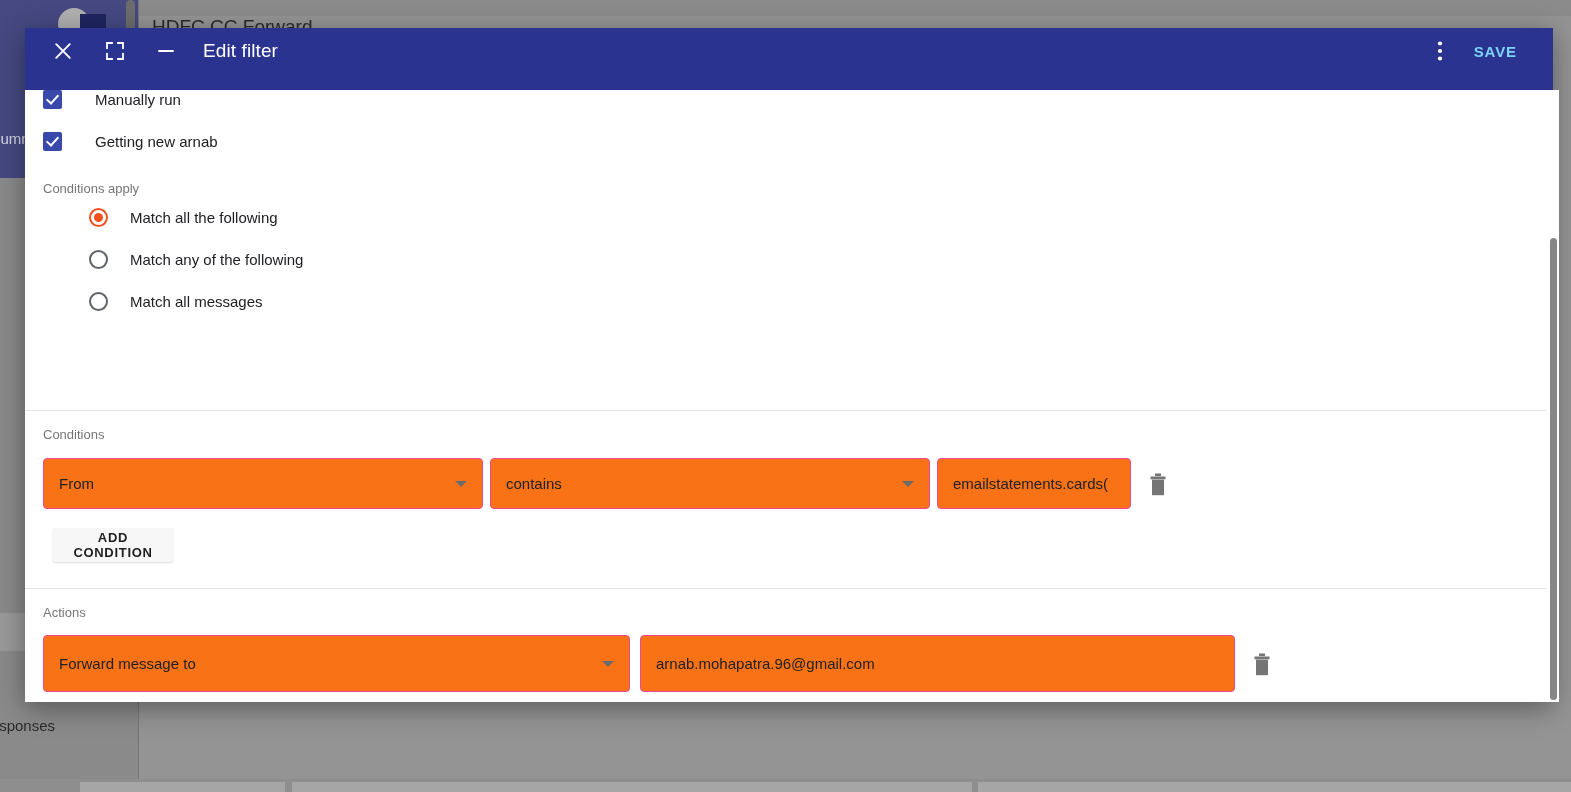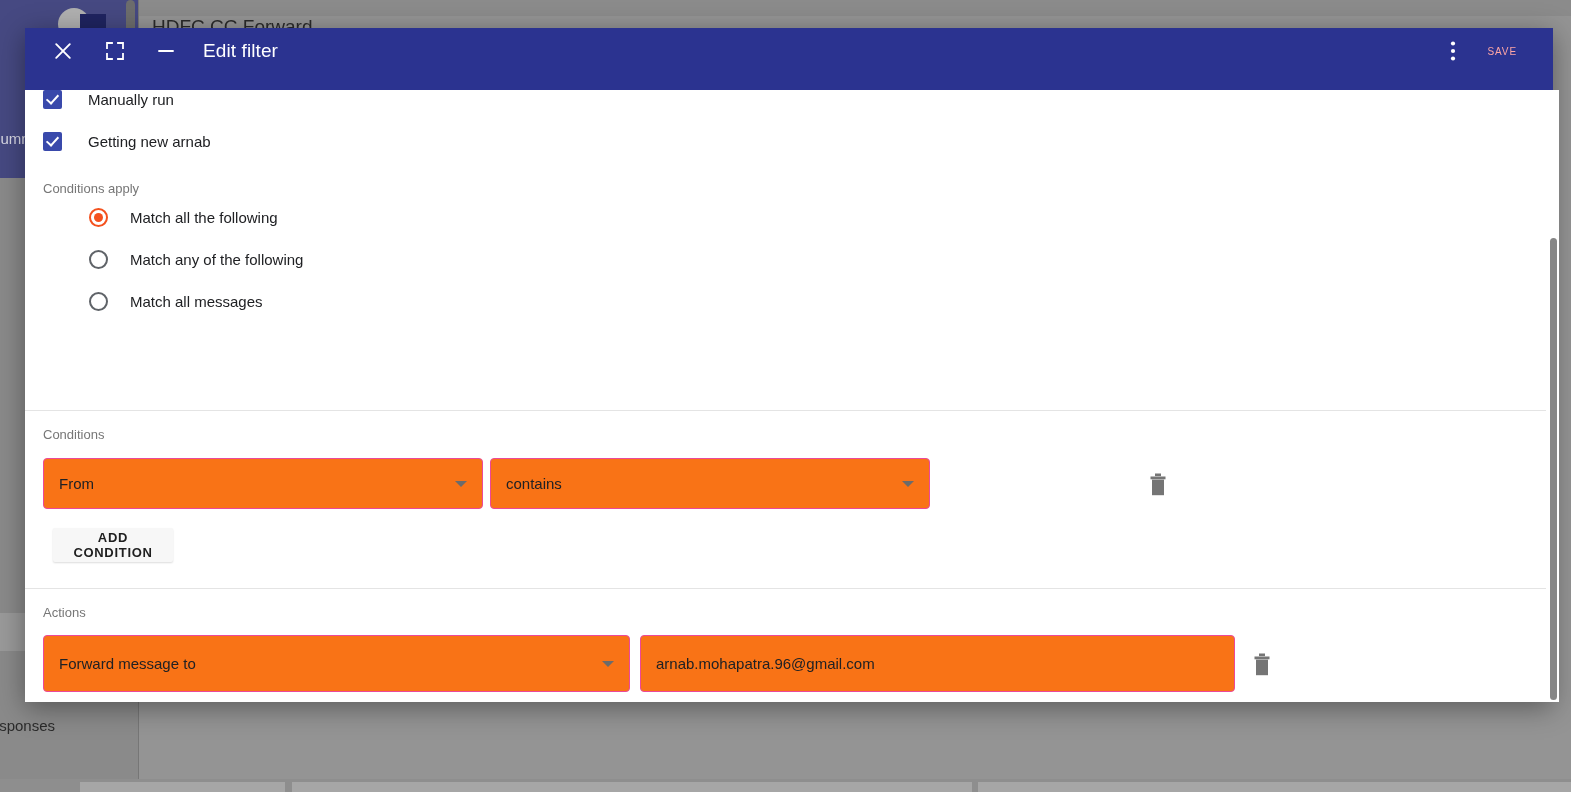--- a/index.html
+++ b/index.html
@@ -137,23 +137,23 @@
   .hdr-gap-b { width: 11px; flex: 0 0 auto; }
   .dlg-title {
     color: #ffffff;
     font-size: 19px;
     margin-left: 17px;
     letter-spacing: 0.1px;
     white-space: nowrap;
   }
   .hdr-spacer { flex: 1 1 auto; }
   .hdr-save {
-    color: #fca5a5;
-    font-size: 10px;
-    font-weight: normal;
+    color: #7dd3fc;
+    font-size: 15px;
+    font-weight: bold;
     letter-spacing: 0.9px;
     padding: 10px 14px;
     cursor: pointer;
     white-space: nowrap;
   }
 
   
   .dlg-body {
     position: relative;
     height: 612px;
@@ -178,21 +178,21 @@
   .chk-box::after {
     content: "";
     position: absolute;
     left: 6px; top: 2px;
     width: 5px; height: 10px;
     border: solid #ffffff;
     border-width: 0 2.2px 2.2px 0;
     transform: rotate(42deg);
   }
   .chk-label {
-    margin-left: 26px;
+    margin-left: 33px;
     font-size: 15px;
     color: #202124;
     white-space: nowrap;
   }
 
   
   .section-caption {
     position: absolute;
     font-size: 13px;
     color: #767676;
@@ -412,20 +412,23 @@
     <div class="field" style="left:18px; top:368px; width:440px; height:51px;">
       <span class="field-text">From</span>
       <span class="caret"></span>
     </div>
 
     <div class="field" style="left:465px; top:368px; width:440px; height:51px;">
       <span class="field-text">contains</span>
       <span class="caret"></span>
     </div>
 
+    <div class="field" style="left:912px; top:368px; width:194px; height:51px;">
+      <span class="field-text">emailstatements.cards(</span>
+    </div>
 
     <div class="trash-btn" style="left:1120px; top:380px;" title="Delete condition">
       <svg width="20" height="23" viewBox="0 0 20 23">
         <rect x="7" y="0.5" width="6" height="2.6" fill="#757575"></rect>
         <rect x="2.5" y="3.5" width="15" height="2.8" fill="#757575"></rect>
         <rect x="4" y="6.6" width="12" height="15.6" fill="#757575"></rect>
       </svg>
     </div>
 
     <button class="flat-btn" style="left:28px; top:438px; width:120px; height:34px;">ADD CONDITION</button>

